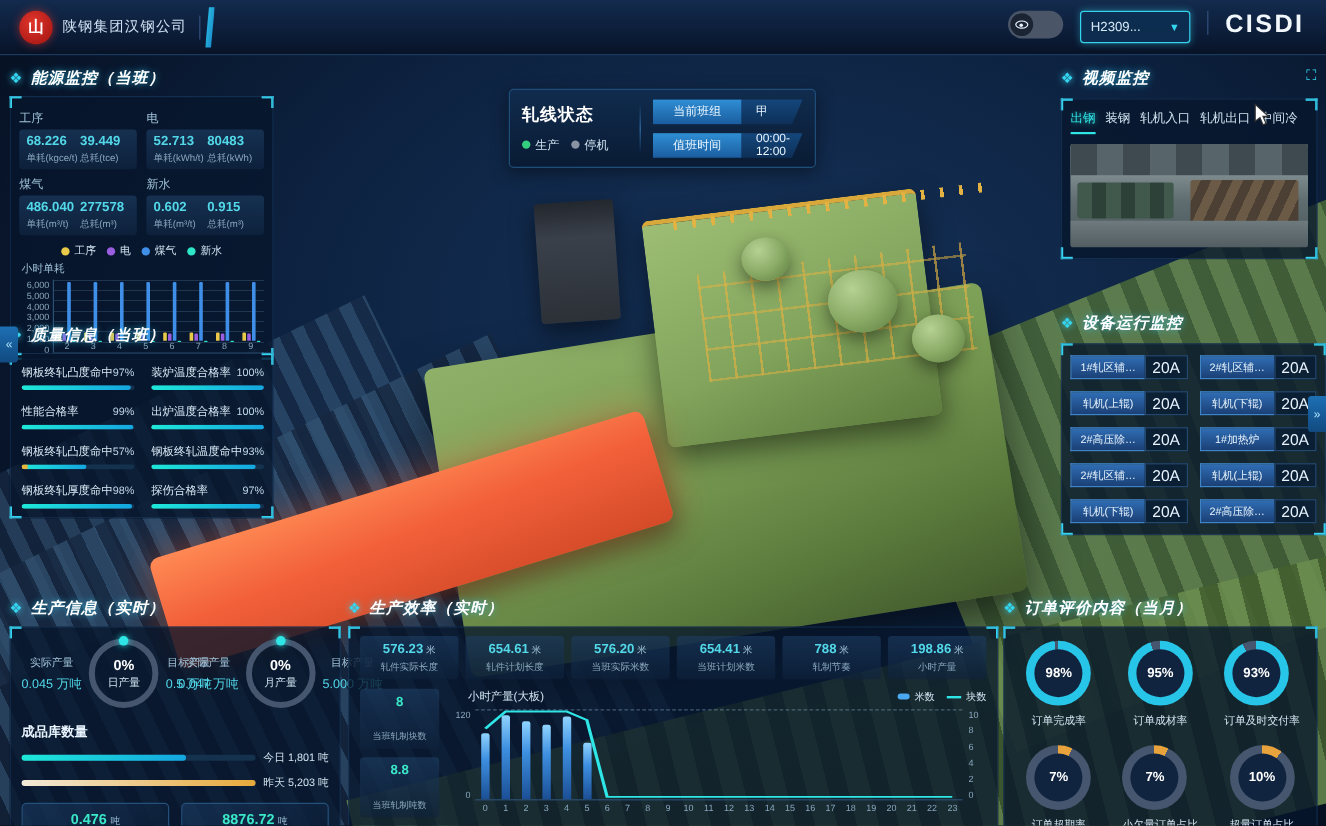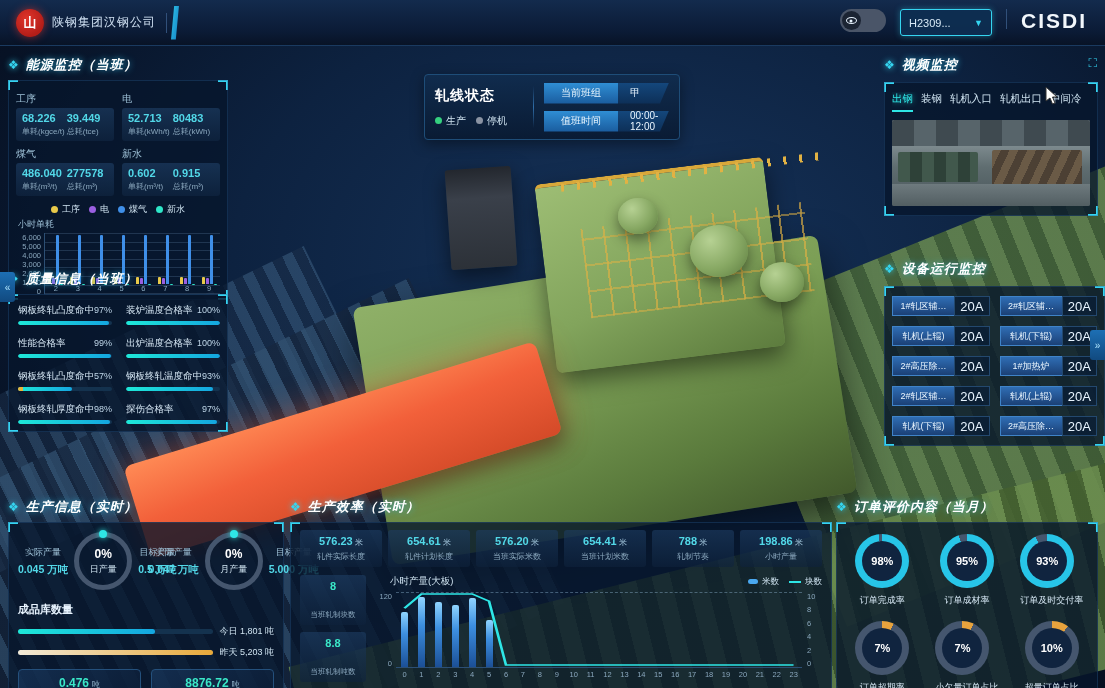--- a/index.html
+++ b/index.html
@@ -177,21 +177,21 @@
   .eq-val { flex:1; display:flex; align-items:center; justify-content:center; font-size:13px; color:#e8f4ff;
     background:rgba(10,30,55,.75); border:1px solid #23486e;text-align:right; }
 
   
   .prod { left:8px; top:498px; width:276px; z-index:20; }
   .prod-box { margin-top:6px; padding:10px 10px 10px; }
   .p-row { display:flex; justify-content:space-between; }
   .p-grp { display:flex; align-items:center; gap:6px; width:49%; }
   .p-stat { flex:1; text-align:center; }
   .p-slab { font-size:9px; color:#9fc2d8; white-space:nowrap; }
-  .p-sval { font-size:10.5px; font-weight:bold; color:#52d8e8; margin-top:4px; white-space:nowrap; }
+  .p-sval { font-size:10.5px; font-weight:normal; color:#52d8e8; margin-top:4px; white-space:nowrap; }
   .p-ring { width:58px; height:58px; border-radius:50%; border:5px solid #45566e; position:relative; flex:none;
     display:flex; flex-direction:column; align-items:center; justify-content:center; background:rgba(10,26,48,.5); }
   .p-ring::before { content:''; position:absolute; top:-7px; left:50%; transform:translateX(-50%);
     width:8px; height:8px; border-radius:50%; background:#2ee6e6; box-shadow:0 0 6px #2ee6e6; }
   .p-pct { font-size:12px; font-weight:bold; color:#fff; }
   .p-rlab { font-size:9px; color:#cfe3f0; margin-top:2px; }
   .stock-title { font-size:11px; font-weight:bold; color:#e8f4ff; margin:12px 0 8px; }
   .s-bar-row { display:flex; align-items:center; gap:6px; margin-bottom:8px; }
   .s-track { flex:1; height:5px; background:#14324e; border-radius:3px; position:relative; }
   .s-fill { position:absolute; left:0; top:0; bottom:0; border-radius:3px; }

